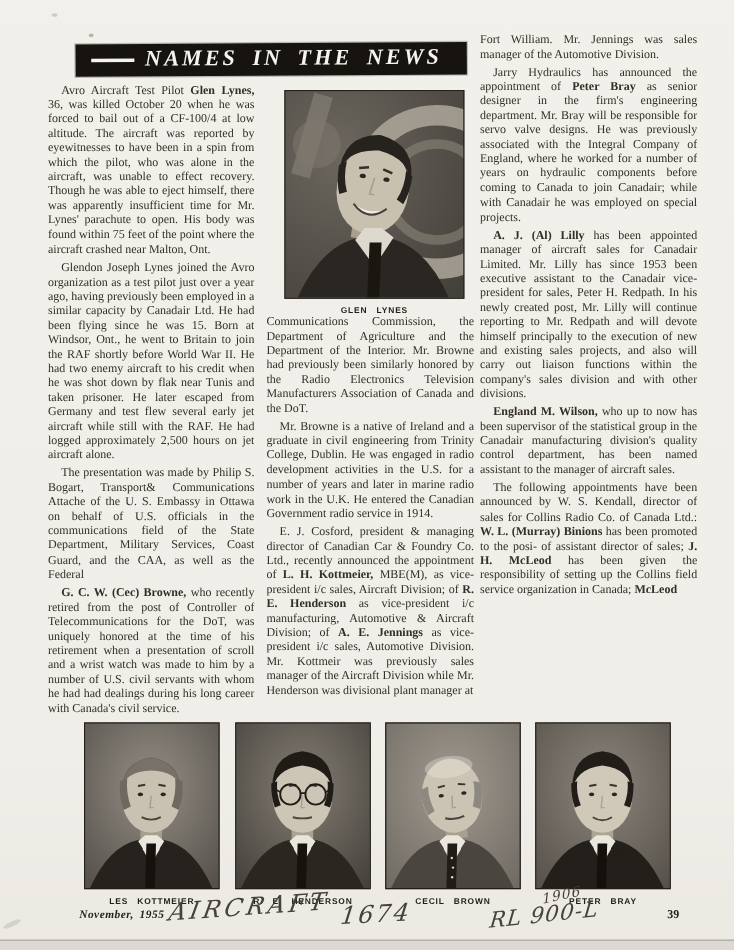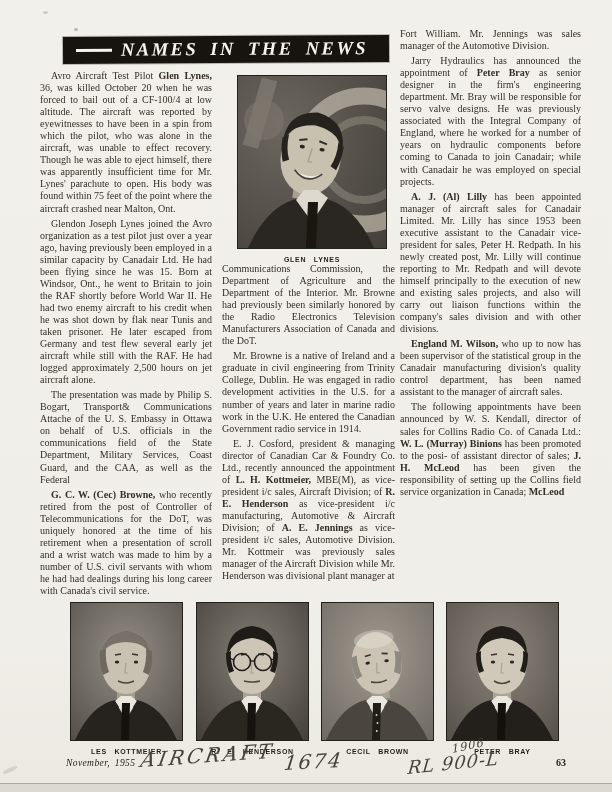--- a/index.html
+++ b/index.html
@@ -51,21 +51,21 @@
     color:#221e19;margin-top:7px;white-space:nowrap;
   }
   #glen-fig{left:237px;top:75px;width:150px;}
   #fig-0{left:70px;top:602px;width:113px;}
   #fig-1{left:196px;top:602px;width:113px;}
   #fig-2{left:321px;top:602px;width:113px;}
   #fig-3{left:446px;top:602px;width:113px;}
   
   .issue{
     position:absolute;left:66px;top:758px;
-    font-style:italic;font-weight:normal;font-size:9.5px;color:#26221c;
+    font-style:italic;font-weight:bold;font-size:9.5px;color:#26221c;
     letter-spacing:.4px;word-spacing:2px;
   }
   .pageno{position:absolute;left:556px;top:757px;font-weight:bold;font-size:10px;color:#26221c;}
   .hw{
     position:absolute;color:#45423c;
     font-family:"DejaVu Serif",serif;font-style:italic;
     transform-origin:left center;white-space:nowrap;
   }
   #hw-title{left:141px;top:748px;font-size:20px;letter-spacing:3px;transform:rotate(-4deg) skewX(-14deg);}
   #hw-num{left:284px;top:751px;font-size:20px;letter-spacing:2px;transform:rotate(-3deg) skewX(-10deg);}
@@ -290,20 +290,20 @@
         </div>
       <figcaption>PETER BRAY</figcaption>
     </figure>
   </div>
 
   <span class="issue">November, 1955</span>
   <span class="hw" id="hw-title">AIRCRAFT</span>
   <span class="hw" id="hw-num">1674</span>
   <span class="hw" id="hw-small">1906</span>
   <span class="hw" id="hw-code">RL 900-L</span>
-  <span class="pageno">63</span>
+  <span class="pageno">39</span>
 
   <div class="scan-bottom"></div>
   <span class="speck s1"></span>
   <span class="speck s2"></span>
   <span class="speck s3"></span>
 
 </div>
 
 </body></html>

